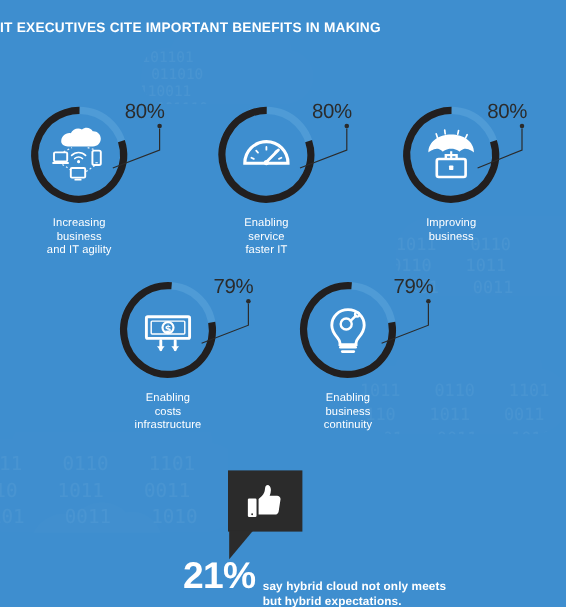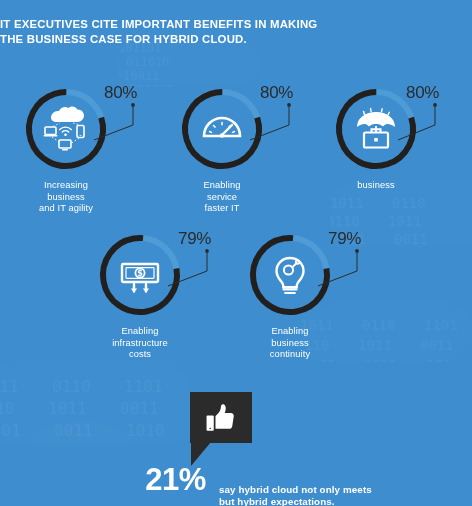--- a/index.html
+++ b/index.html
@@ -117,21 +117,21 @@
     transform: translate(-50%, -50%);
     width: 34px;
     height: 34px;
   }
 
   .bignum {
     position: absolute;
     left: 138px;
     top: 463px;
     width: 75px;
-    text-align: center;
+    text-align: right;
     color: #ffffff;
     font-size: 31px;
     font-weight: bold;
     letter-spacing: -0.5px;
     line-height: 33px;
   }
   .bigtext {
     position: absolute;
     left: 219px;
     top: 484px;
@@ -230,21 +230,20 @@
       </g>
     </g>
     <path d="M0 470c0-14 12-24 26-22 6-15 22-24 37-18 10-14 30-15 42-3 15-3 30 9 30 24 13 2 22 14 19 27-3 13-14 22-28 22H25c-14 0-25-11-25-25z" fill="#ffffff" opacity="0.07"></path>
   </g>
 </svg>
 
 <div id="stage">
 
   <div class="title">
     <span class="ln">IT EXECUTIVES CITE IMPORTANT BENEFITS IN MAKING</span>
-    <span class="ln">THE BUSINESS CASE FOR HYBRID CLOUD.</span>
   </div>
 
   <div class="stat" style="left:-8px; top:85px;">
     <div class="ring-wrap">
       <svg width="88" height="88" viewBox="0 0 88 88" xmlns="http://www.w3.org/2000/svg">
         <circle cx="44" cy="44" r="37" fill="none" stroke="#4f9bd6" stroke-width="6"></circle>
         <circle cx="44" cy="44" r="37" fill="none" stroke="#221f1f" stroke-width="6" stroke-linecap="butt" stroke-dasharray="186 46.5" transform="rotate(-18 44 44)"></circle>
       </svg>
       <svg class="ring-icon" viewBox="0 0 50 50" xmlns="http://www.w3.org/2000/svg">
         <g fill="#ffffff">
@@ -331,20 +330,21 @@
             <path d="M37 11l1.3 -2.8"></path>
           </g>
           <circle cx="27.5" cy="12.5" r="3" fill="none" stroke="#ffffff" stroke-width="1.4"></circle>
           <rect x="13" y="28.5" width="24" height="15" rx="1.6" fill="none" stroke="#ffffff" stroke-width="2.2"></rect>
           <path d="M20.5 28.5v-3.2h9v3.2" fill="none" stroke="#ffffff" stroke-width="2"></path>
           <rect x="23.2" y="34" width="3.6" height="3.6" rx="0.6"></rect>
         </g>
       </svg>
     </div>
     <div class="stat-label">
+      <span class="ln">Improving</span>
       <span class="ln">business</span>
     </div>
   </div>
   <svg class="leader" style="left:385px; top:88px;" width="70" height="60" viewBox="0 0 70 60" xmlns="http://www.w3.org/2000/svg">
     <circle cx="50" cy="17" r="1.9" fill="#2b2b2b"></circle>
     <path d="M50 19v18L13 52" fill="none" stroke="#2b2b2b" stroke-width="1"></path>
   </svg>
   <div class="pct" style="left:406px; top:83px;">80%</div>
 
   <div class="stat" style="left:66px; top:231px;">
@@ -363,22 +363,22 @@
             <path d="M19 34v7.5"></path>
             <path d="M31 34v7.5"></path>
           </g>
           <path d="M15.8 38.6L19 42.6l3.2-4z"></path>
           <path d="M27.8 38.6L31 42.6l3.2-4z"></path>
         </g>
       </svg>
     </div>
     <div class="stat-label">
       <span class="ln">Enabling</span>
+      <span class="ln">costs</span>
       <span class="ln">infrastructure</span>
-      <span class="ln">costs</span>
     </div>
   </div>
   <svg class="leader" style="left:149px; top:234px;" width="70" height="60" viewBox="0 0 70 60" xmlns="http://www.w3.org/2000/svg">
     <circle cx="58" cy="17" r="1.9" fill="#2b2b2b"></circle>
     <path d="M58 19v18L19 52" fill="none" stroke="#2b2b2b" stroke-width="1"></path>
   </svg>
   <div class="pct" style="left:178px; top:229px;">79%</div>
 
   <div class="stat" style="left:216px; top:231px;">
     <div class="ring-wrap">

